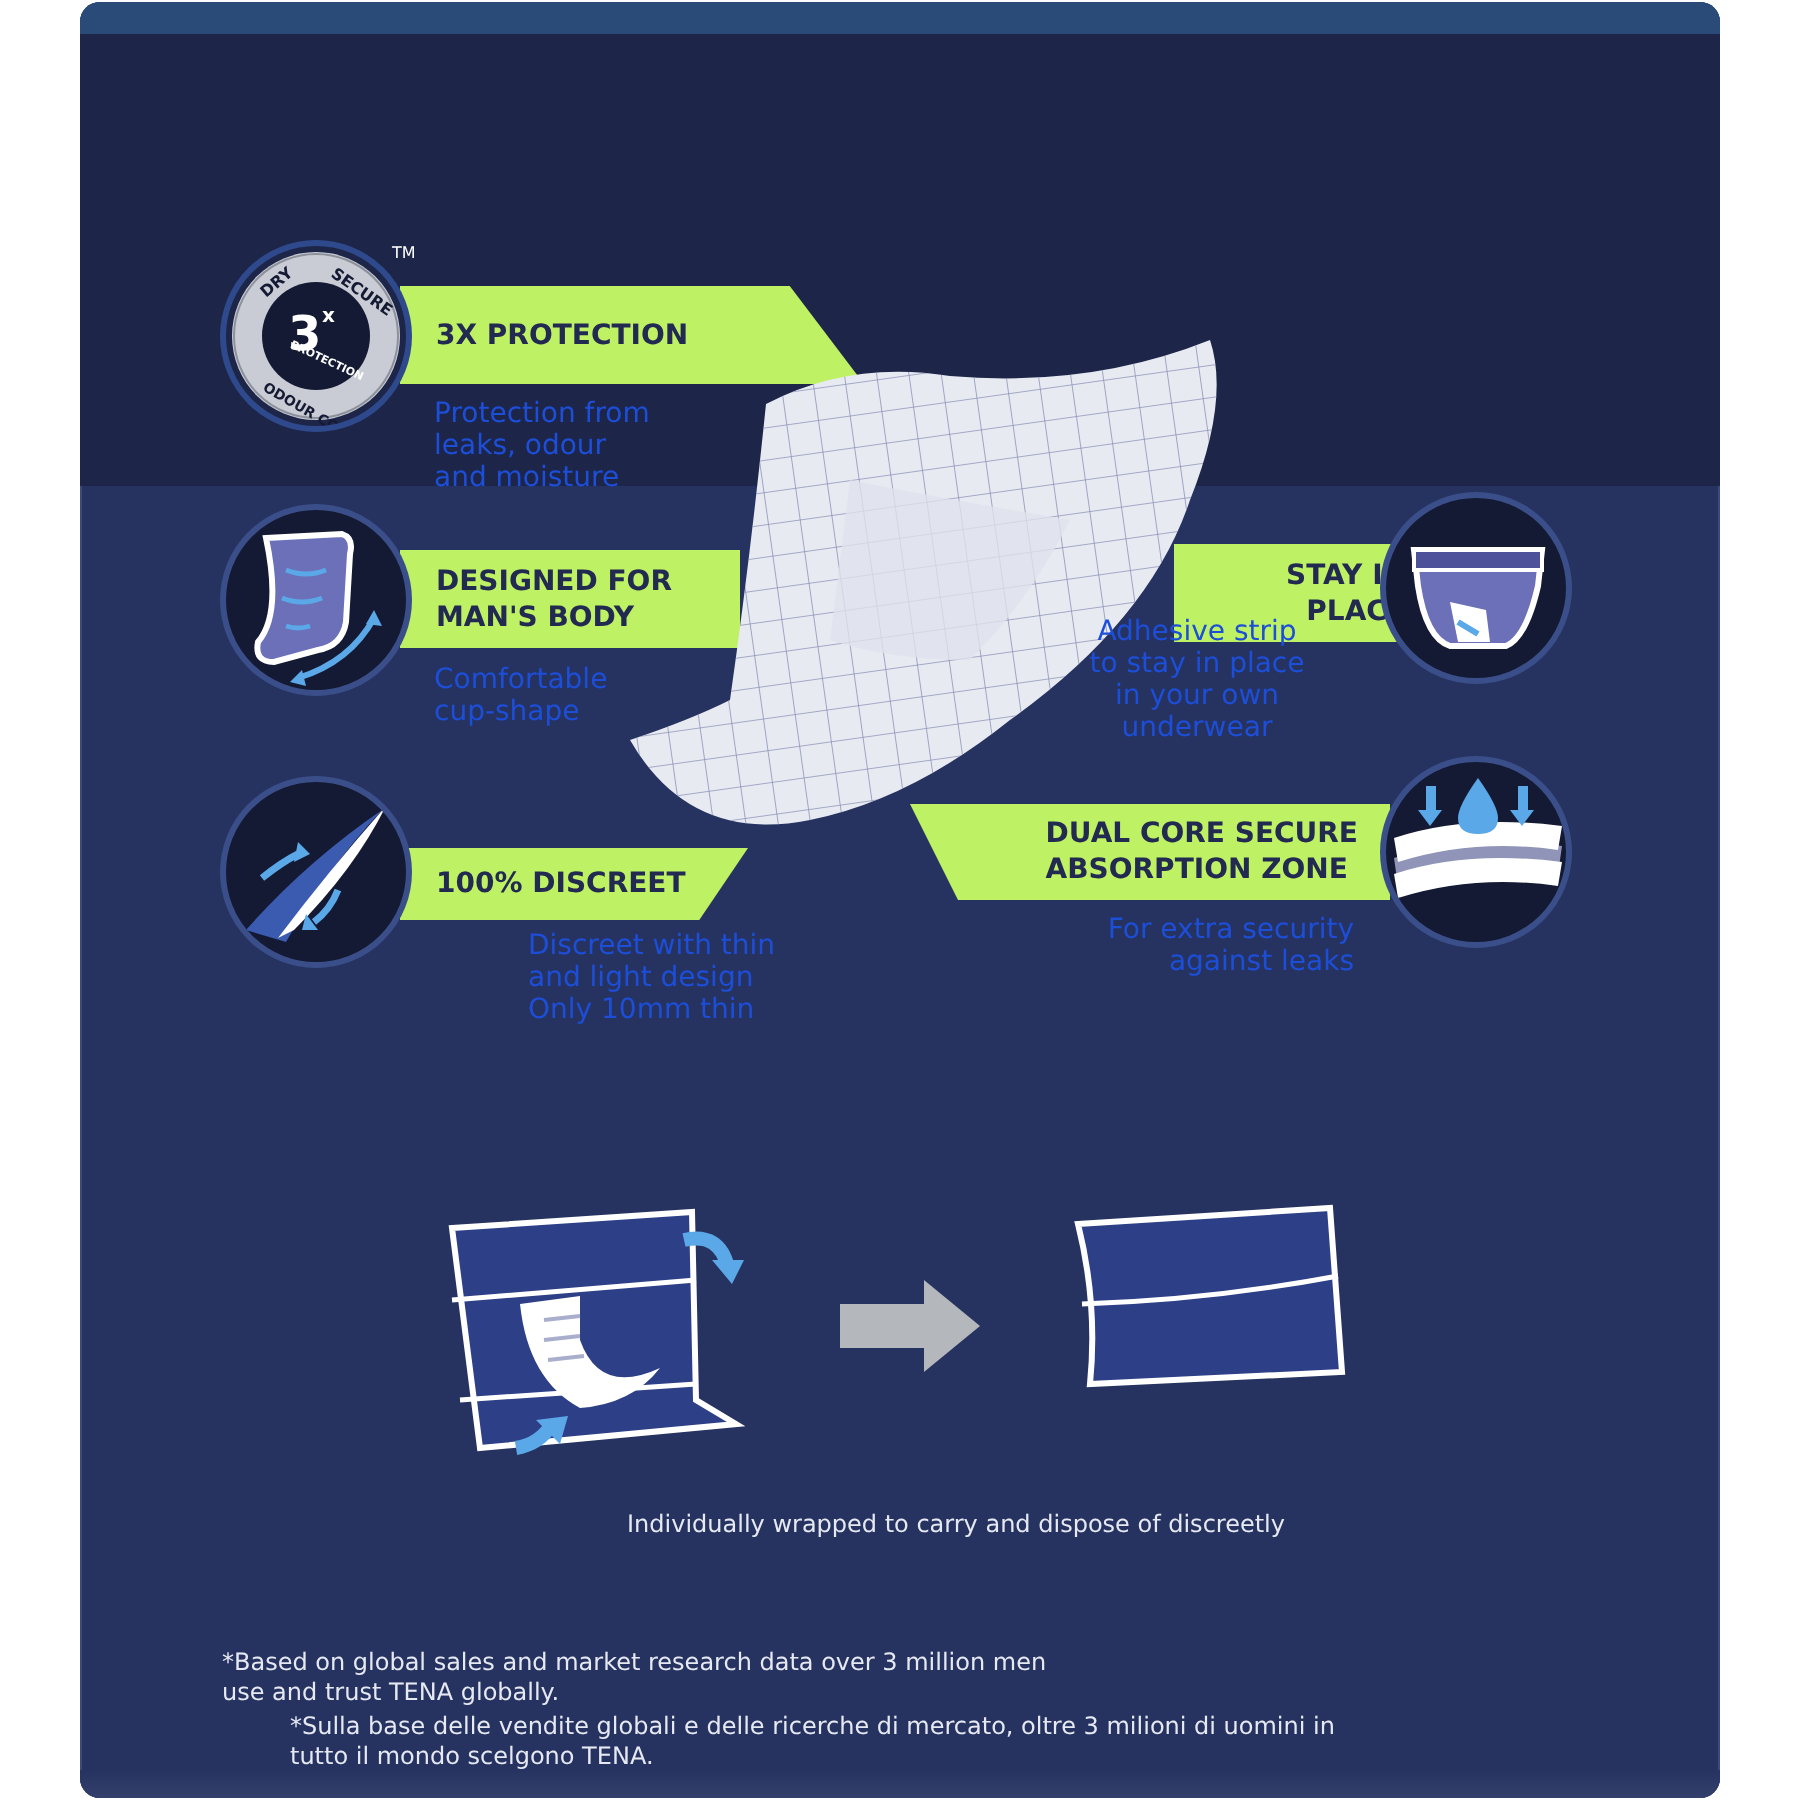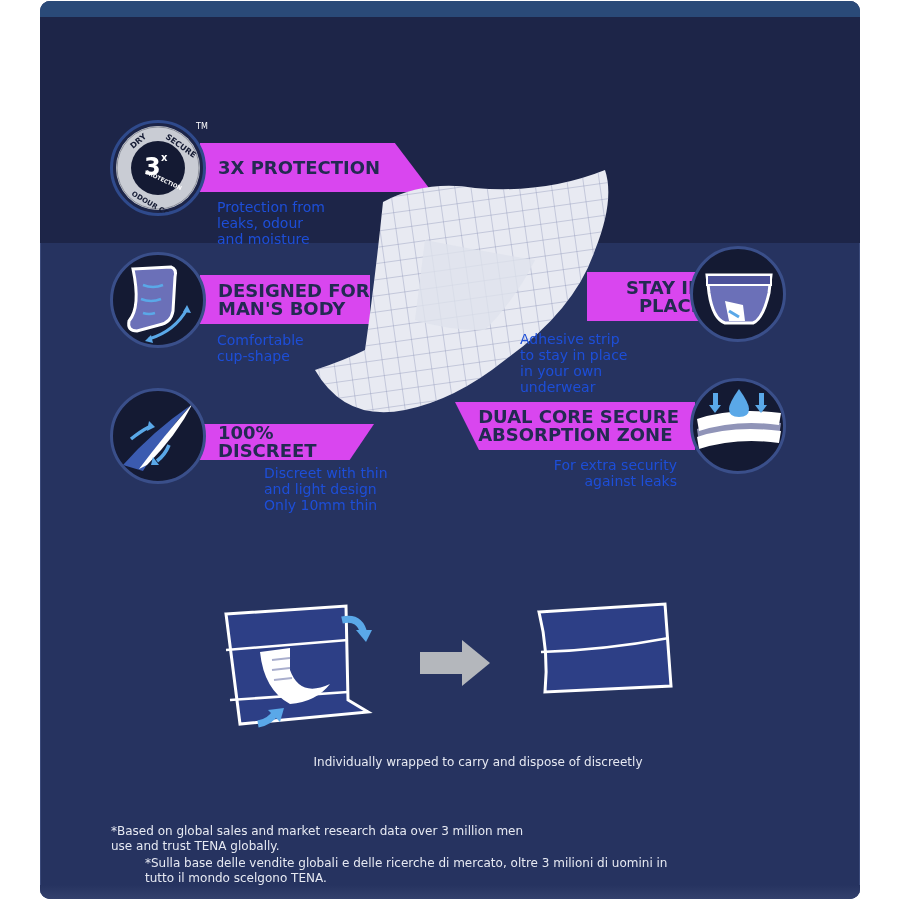--- a/index.html
+++ b/index.html
@@ -2,21 +2,21 @@
 <html><head>
 <meta charset="utf-8">
 <style>
   html,body{margin:0;padding:0;background:#ffffff;}
   body{width:900px;height:900px;position:relative;overflow:hidden;font-family:"DejaVu Sans","Liberation Sans",sans-serif;}
   .panel{position:absolute;left:40px;top:1px;width:820px;height:898px;border-radius:10px;background:#263360;overflow:hidden;box-shadow:inset 0 0 0 1px #3b4a7a;}
   .topstrip{position:absolute;left:0;top:0;width:100%;height:16px;background:#2a4a78;}
   .darkband{position:absolute;left:0;top:16px;width:100%;height:226px;background:#1d2548;}
   .bottomshade{position:absolute;left:0;bottom:0;width:100%;height:14px;background:linear-gradient(#263360,#33406c);}
 
-  .banner{position:absolute;background:#d946ef;color:#232a52;font-weight:bold;font-size:18px;line-height:18px;display:flex;align-items:center;}
+  .banner{position:absolute;background:#bef264;color:#232a52;font-weight:bold;font-size:14px;line-height:18px;display:flex;align-items:center;}
   .banner span{display:block;}
   .desc{position:absolute;color:#1d4ed8;font-size:14px;line-height:16px;white-space:pre-line;}
   .icon-circle{position:absolute;width:92px;height:92px;border-radius:50%;background:#141a33;border:3px solid #3a4f8a;box-sizing:border-box;overflow:hidden;}
   .icon-circle svg{position:absolute;left:0;top:0;}
   .tm{position:absolute;color:#ffffff;font-size:8px;}
 
   .pad{position:absolute;left:305px;top:160px;}
   .caption{position:absolute;left:0;width:900px;top:755px;text-align:center;color:#e6e9f2;font-size:12px;padding-left:28px;}
   .foot{position:absolute;color:#e6e9f2;font-size:12px;line-height:15px;white-space:pre-line;}
 </style>
@@ -105,21 +105,21 @@
   </div>
 </div>
 <div class="icon-circle" style="left:690px;top:246px;width:96px;height:96px;">
   <svg width="90" height="90" viewBox="0 0 90 90">
     <path d="M14 26 L78 26 L76 44 Q70 70 60 74 L32 74 Q20 70 16 44 Z" fill="#6b70b8" stroke="#ffffff" stroke-width="3"></path>
     <rect x="14" y="26" width="64" height="10" fill="#4c519a" stroke="#ffffff" stroke-width="2"></rect>
     <path d="M32 52 L50 56 L52 72 L36 72 Z" fill="#ffffff"></path>
     <path d="M36 62 L46 68" stroke="#5aa8e8" stroke-width="3"></path>
   </svg>
 </div>
-<div class="desc" style="left:520px;top:331px;width:157px;text-align:left;">Adhesive strip
+<div class="desc" style="left:520px;top:308px;width:157px;text-align:center;">Adhesive strip
 to stay in place
 in your own
 underwear</div>
 
 <div class="banner" style="left:455px;top:402px;width:240px;height:48px;padding-right:16px;box-sizing:border-box;justify-content:flex-end;text-align:left;clip-path:polygon(0 0,100% 0,100% 100%,10% 100%);">
   <div>
     <span>DUAL CORE SECURE</span>
     <span>ABSORPTION ZONE</span>
   </div>
 </div>

